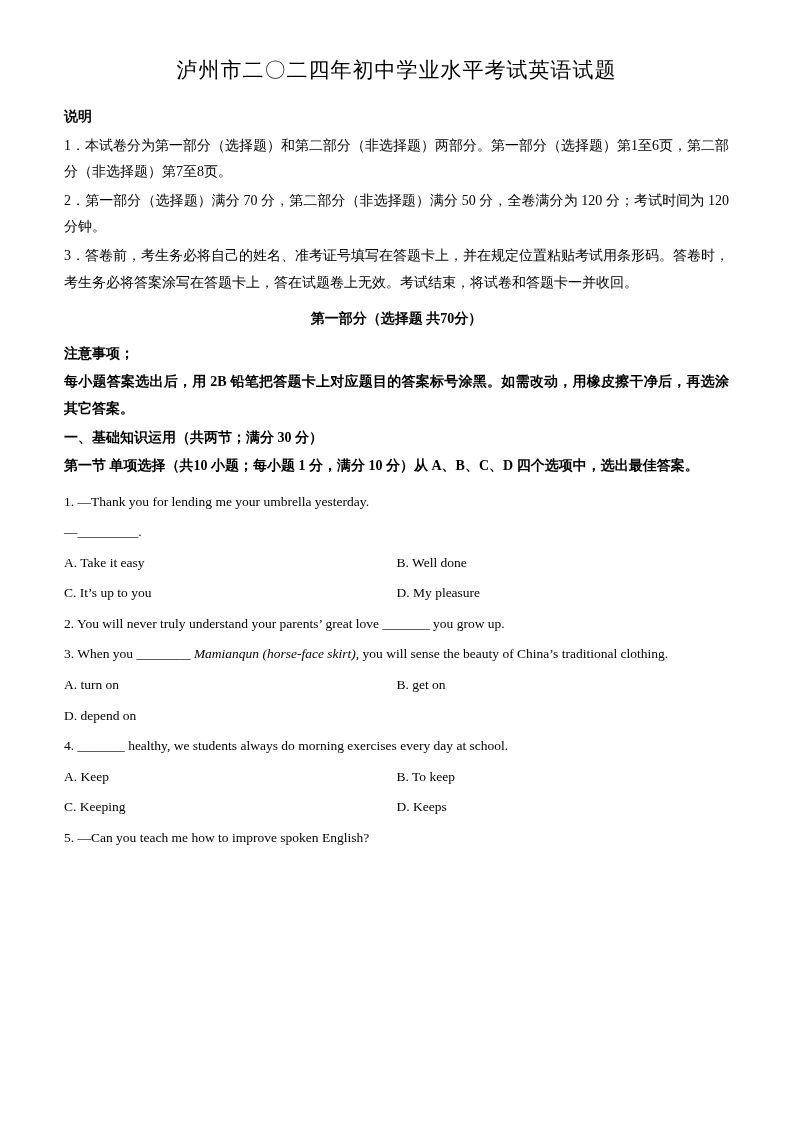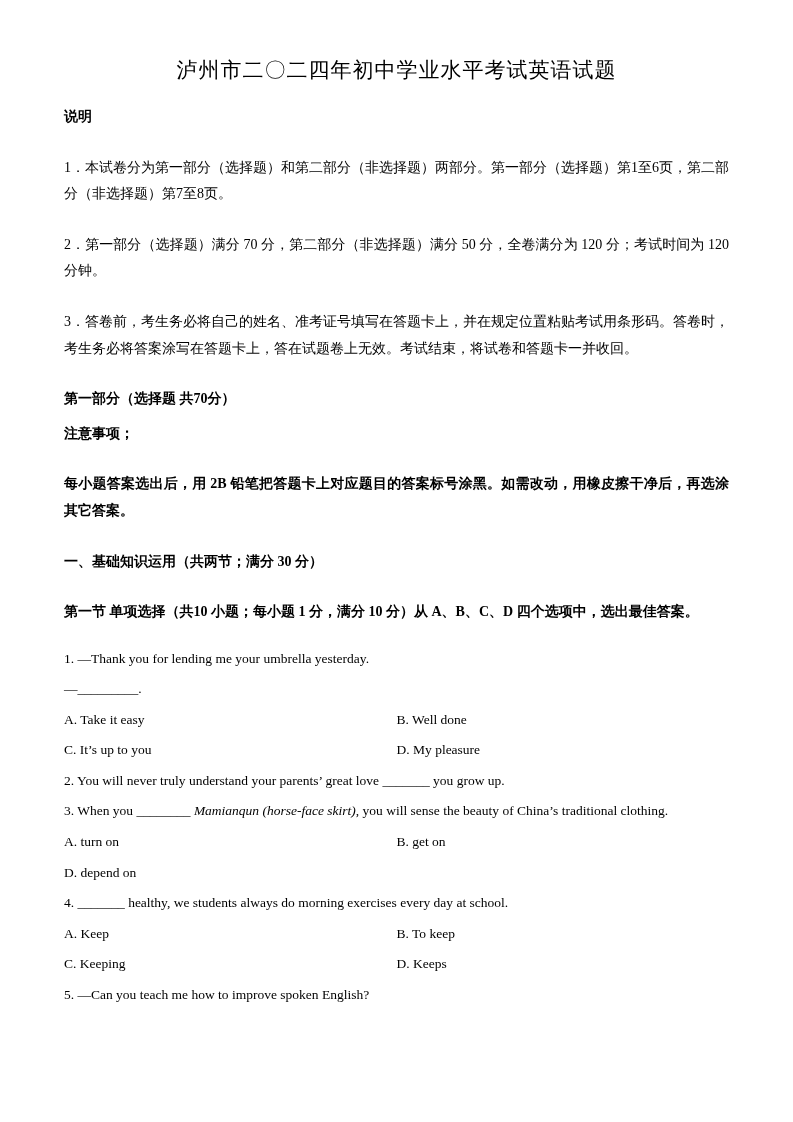--- a/index.html
+++ b/index.html
@@ -10,22 +10,22 @@
     font-family: "Liberation Serif", "DejaVu Serif", serif;
     overflow: hidden;
   }
   .page { padding: 42px 64px 0 64px; }
   .title {
     text-align: center; font-size: 21px; font-weight: normal;
     margin: 14px 0 20px 0; letter-spacing: 1px;
   }
   .cn { font-size: 14px; line-height: 1.9; }
   .cn-head { font-weight: bold; margin-top: 6px; }
-  .cn-para { text-align: justify; margin: 24px 0; font-family: Liberation Serif, serif; }
-  .center-head { text-align: left; font-weight: bold; margin: 10px 0 8px 0; }
+  .cn-para { text-align: justify; margin: 2px 0; font-family: Liberation Serif, serif; }
+  .center-head { text-align: center; font-weight: bold; margin: 10px 0 8px 0; }
   .bold { font-weight: bold; }
   .en { font-size: 13.5px; }
   .en-line { margin-top: 13px; line-height: 1.3; }
   .q { margin-top: 2px; font-family: Liberation Serif, serif; }
   .opt-row { display: flex; margin-top: 13px; line-height: 1.3; }
   .half { width: 50%; }
   .quarter { width: 25%; }
   i { font-style: italic; }
 </style>
 </head>

